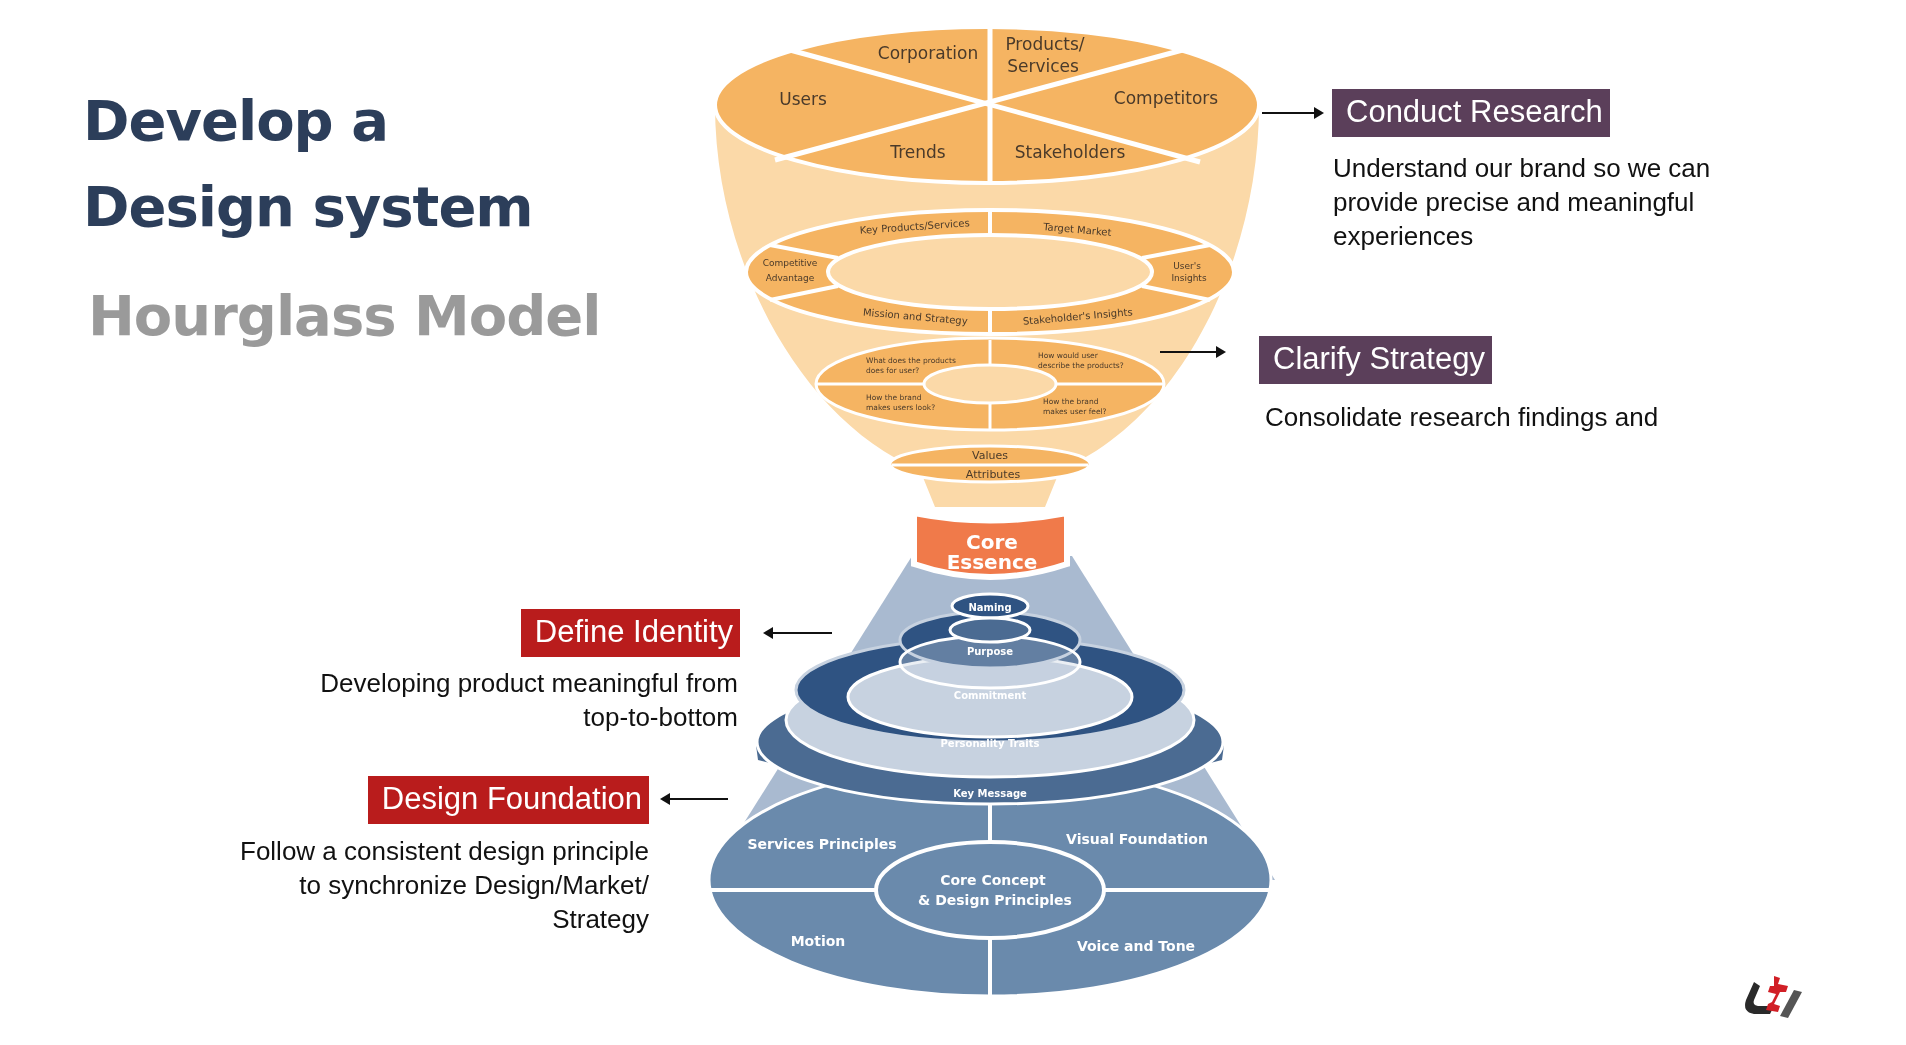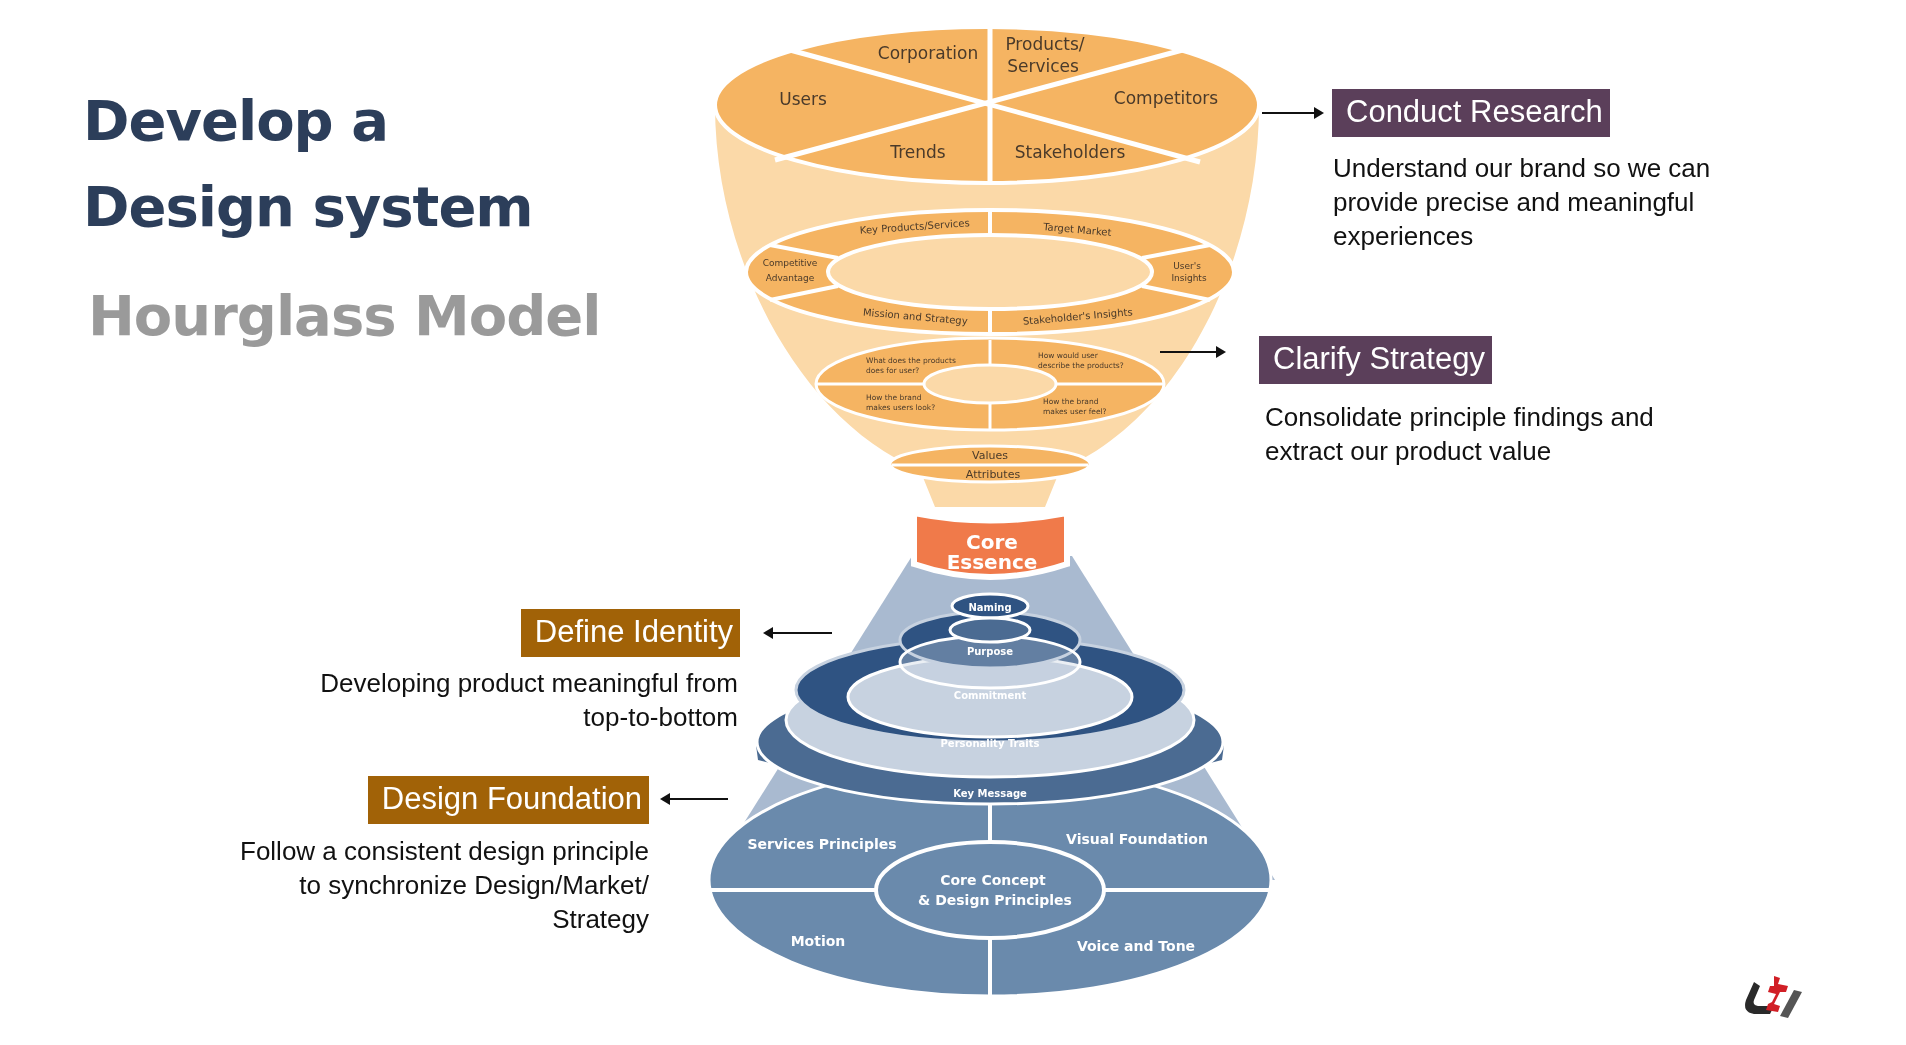--- a/index.html
+++ b/index.html
@@ -1,21 +1,21 @@
 <!DOCTYPE html>
 <html><head>
 <meta charset="utf-8">
 <style>
   html, body { margin:0; padding:0; background:#ffffff; }
   body { width:1906px; height:1045px; position:relative; overflow:hidden; font-family:"Liberation Sans", sans-serif; }
   .title { position:absolute; left:83px; top:78px; font-family:"DejaVu Sans", sans-serif; font-weight:bold; font-size:56px; line-height:86px; color:#2c3e5a; letter-spacing:-1px; }
   .subtitle { position:absolute; left:88px; top:283px; font-family:"DejaVu Sans", sans-serif; font-weight:bold; font-size:56px; color:#9a9a9a; letter-spacing:-1px; }
   .tag { position:absolute; color:#ffffff; font-family:"Liberation Sans", sans-serif; font-size:31px; padding:4px 7px 6px 14px; line-height:38px; white-space:nowrap; }
   .tag.purple { background:#5b3f5a; }
-  .tag.orange { background:#a16207; }
+  .tag.orange { background:#b91c1c; }
   .desc { position:absolute; font-family:"Liberation Sans", sans-serif; font-size:26px; line-height:34px; color:#111; }
   .desc.right { text-align:right; }
   .arrow { position:absolute; height:2px; background:#111; }
   .arrow.r::after { content:""; position:absolute; right:-2px; top:-5px; border-left:10px solid #111; border-top:6px solid transparent; border-bottom:6px solid transparent; }
   .arrow.l::before { content:""; position:absolute; left:-2px; top:-5px; border-right:10px solid #111; border-top:6px solid transparent; border-bottom:6px solid transparent; }
   svg#diagram { position:absolute; left:0; top:0; }
   svg text { font-family:"DejaVu Sans", sans-serif; }
   .logo { position:absolute; left:1738px; top:972px; }
 </style>
 </head>
@@ -130,22 +130,21 @@
 <div class="tag purple" style="left:1332px; top:89px;">Conduct Research</div>
 <div class="desc" style="left:1333px; top:151px;">
   <div>Understand our brand so we can</div>
   <div>provide precise and meaningful</div>
   <div>experiences</div>
 </div>
 
 <div class="arrow r" style="left:1160px; top:351px; width:64px;"></div>
 <div class="tag purple" style="left:1259px; top:336px;">Clarify Strategy</div>
 <div class="desc" style="left:1265px; top:400px;">
-  <div>Consolidate principle findings and</div>
-  <div>extract our product value</div>
+  <div>Consolidate research findings and</div>
 </div>
 
 <div class="tag orange" style="right:1166px; top:609px;">Define Identity</div>
 <div class="arrow l" style="left:765px; top:632px; width:67px;"></div>
 <div class="desc right" style="right:1168px; top:666px;">
   <div>Developing product meaningful from</div>
   <div>top-to-bottom</div>
 </div>
 
 <div class="tag orange" style="right:1257px; top:776px;">Design Foundation</div>

